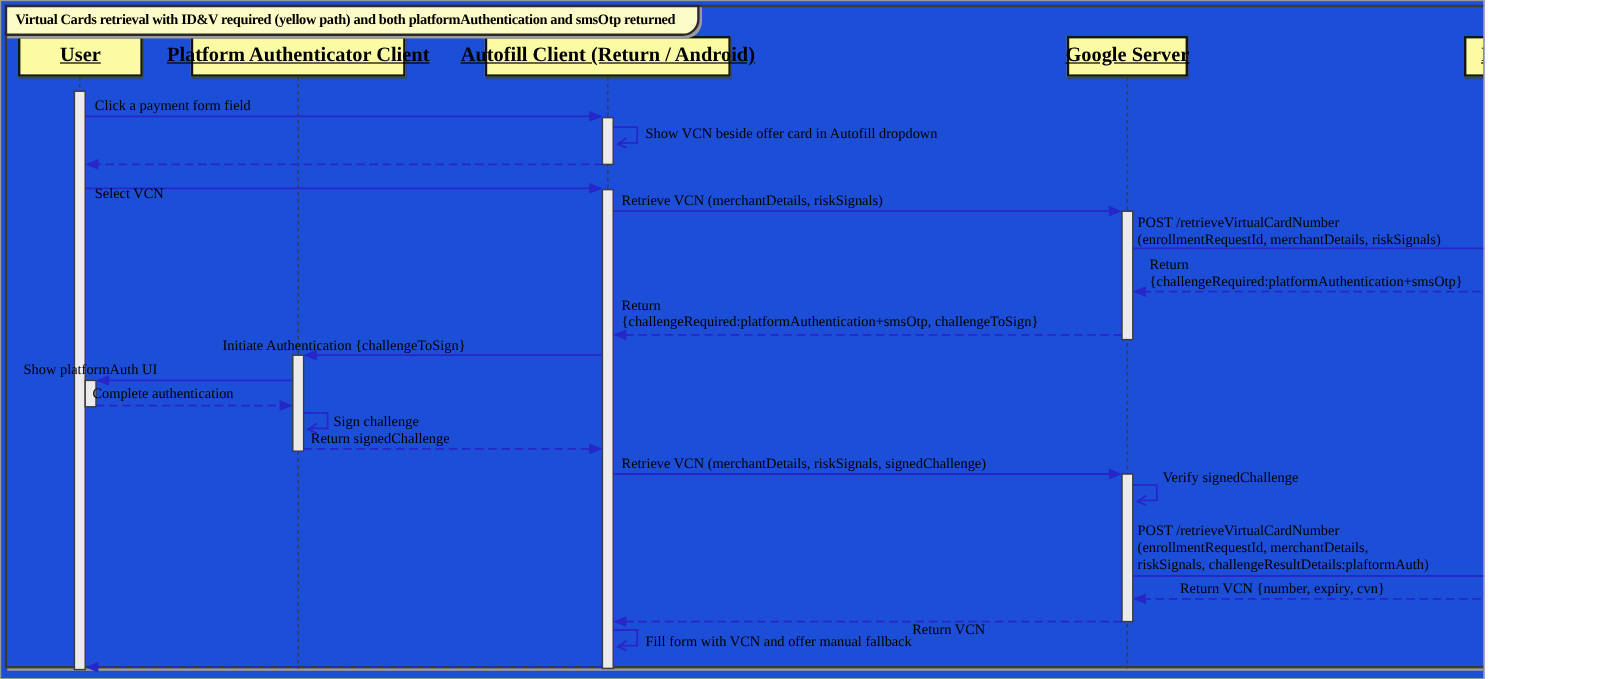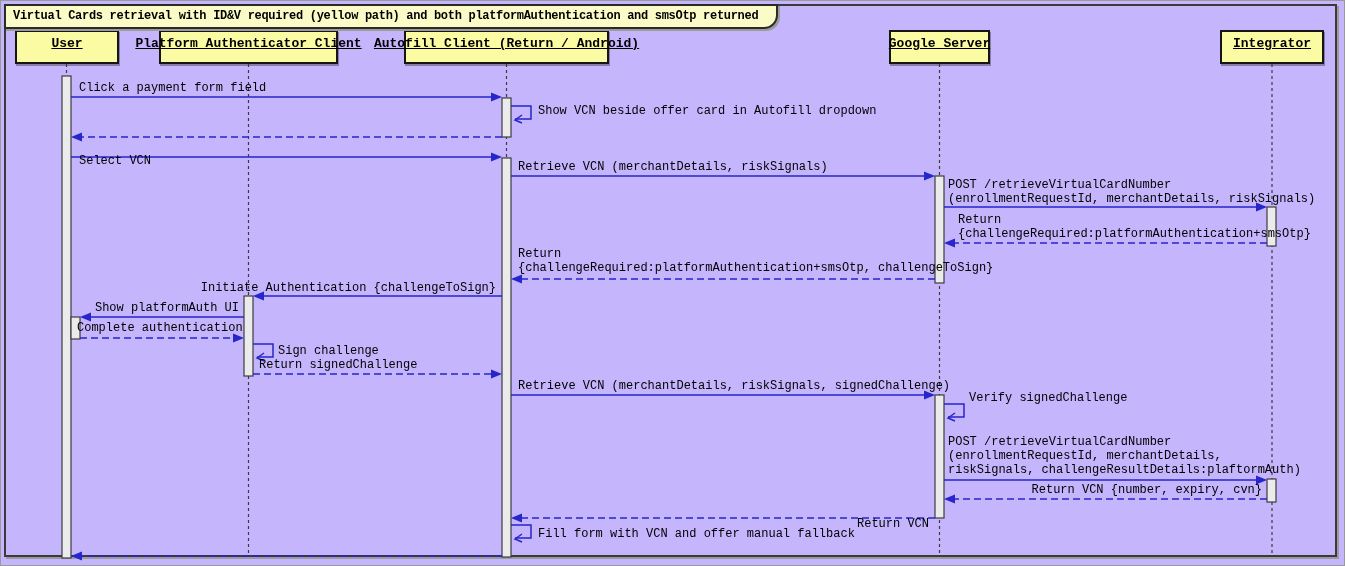--- a/index.html
+++ b/index.html
@@ -1,20 +1,20 @@
 <!DOCTYPE html>
 <html><head>
 <meta charset="utf-8">
 <style>
   html,body{margin:0;padding:0;background:#fff;}
   #canvas{
     position:relative;
-    width:1345px;height:566px;
-    background:#c4b5fd;
-    font-family:Liberation Mono, monospace;
+    width:1237px;height:566px;
+    background:#1d4ed8;
+    font-family:Liberation Serif, serif;
     overflow:hidden;
     box-sizing:border-box;
     border:1px solid #9a9a9a;
   }
   #frame{
     position:absolute;left:3px;top:3px;width:1333px;height:553px;
     border:2px solid #3a3a3a;
     box-shadow:2px 2px 0 #9b9b9b;
     box-sizing:border-box;
     background:transparent;
@@ -35,21 +35,21 @@
     position:absolute;top:29px;height:34px;
     box-sizing:border-box;
     background:#fbfba4;
     border:2px solid #151515;
     box-shadow:1px 2px 0 rgba(60,60,60,0.45);
     display:flex;justify-content:center;align-items:flex-start;
     padding-top:4px;
     z-index:4;
   }
   .participant-label{
-    font-size:13px;font-weight:600;color:#000;
+    font-size:17px;font-weight:600;color:#000;
     text-decoration:underline;white-space:nowrap;
   }
   #diagram-svg{position:absolute;left:0;top:0;z-index:2;}
   .msg-label{
     position:absolute;z-index:5;color:#000;
     font-size:12px;line-height:14px;white-space:nowrap;
   }
   .msg-label.right{text-align:center;}
 </style>
 </head>

